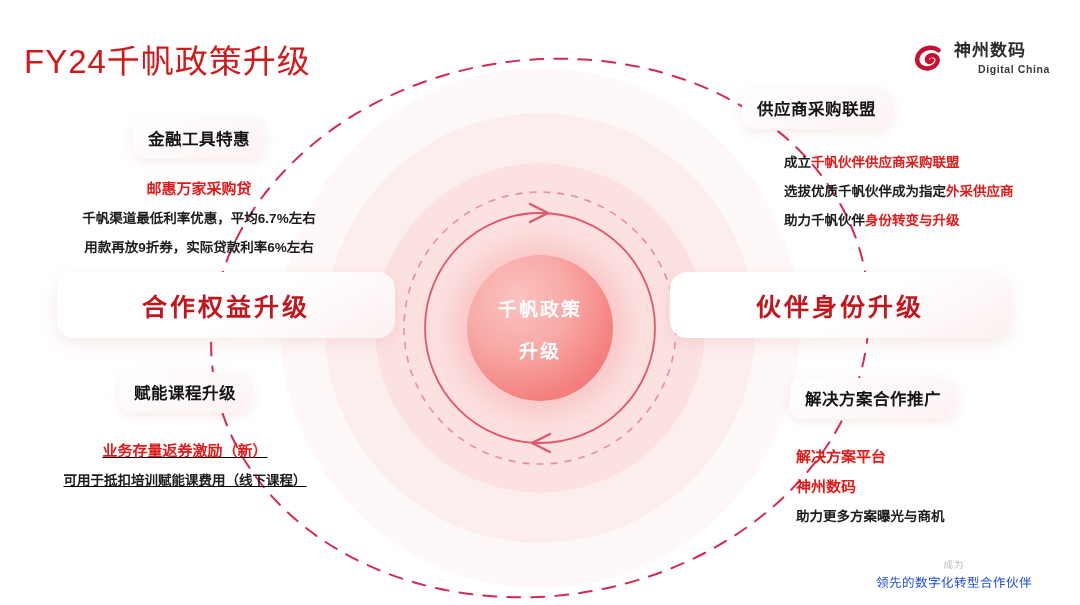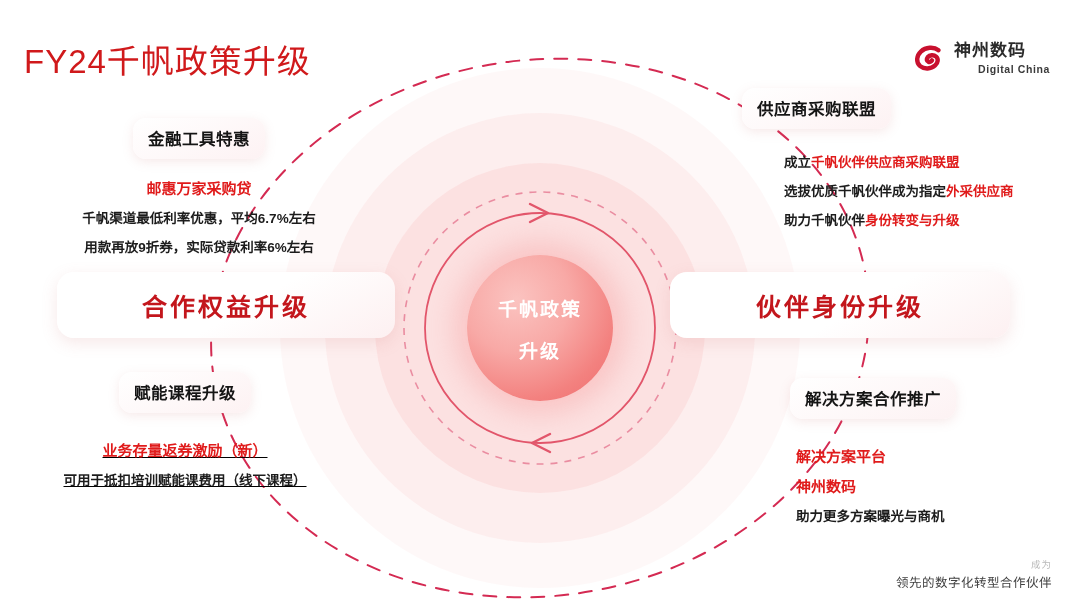--- a/index.html
+++ b/index.html
@@ -86,23 +86,23 @@
   .body .r { color:#e01b1b; }
 
   .blk-fin  { left:34px;  top:118px; width:330px; text-align:center; }
   .blk-fin .tag-row { text-align:center; }
   .blk-cou  { left:20px;  top:372px; width:330px; text-align:center; }
 
   .blk-sup  { left:742px; top:88px;  }
   .blk-sol  { left:790px; top:378px; }
 
   
-  .footer { position:absolute; right:28px; bottom:14px; text-align:right; color:#b9b9b9; }
+  .footer { position:absolute; right:48px; bottom:14px; text-align:center; color:#b9b9b9; }
   .footer-sm { font-size:9.5px; letter-spacing:1px; }
-  .footer-lg { font-size:12.5px; letter-spacing:0.5px; color:#404040; margin-top:1px; }
+  .footer-lg { font-size:12.5px; letter-spacing:0.5px; color:#1d4ed8; margin-top:1px; }
 </style>
 </head>
 <body>
 
 <div class="bg-layer">
   <div class="ring-band band-1"></div>
   <div class="ring-band band-2"></div>
   <div class="ring-band band-3"></div>
 
   <svg class="dashed-arc" width="780" height="560" viewBox="0 0 780 560">

